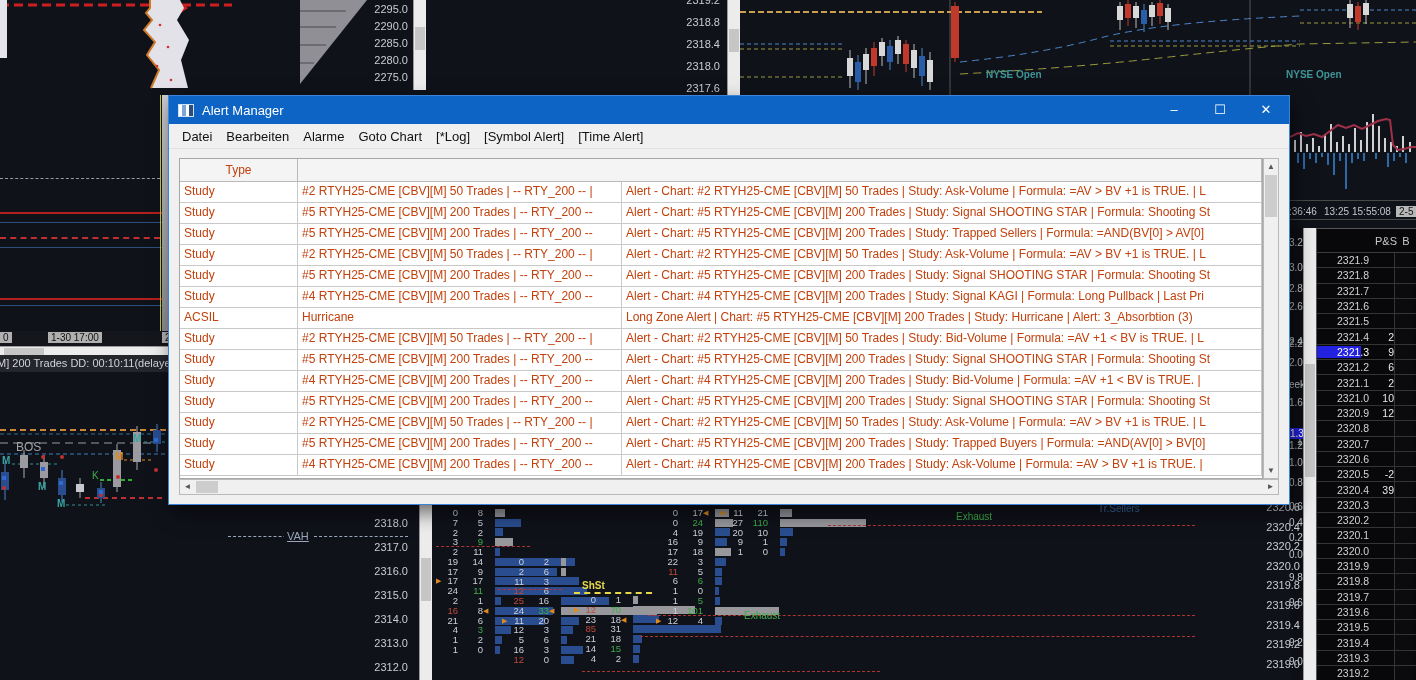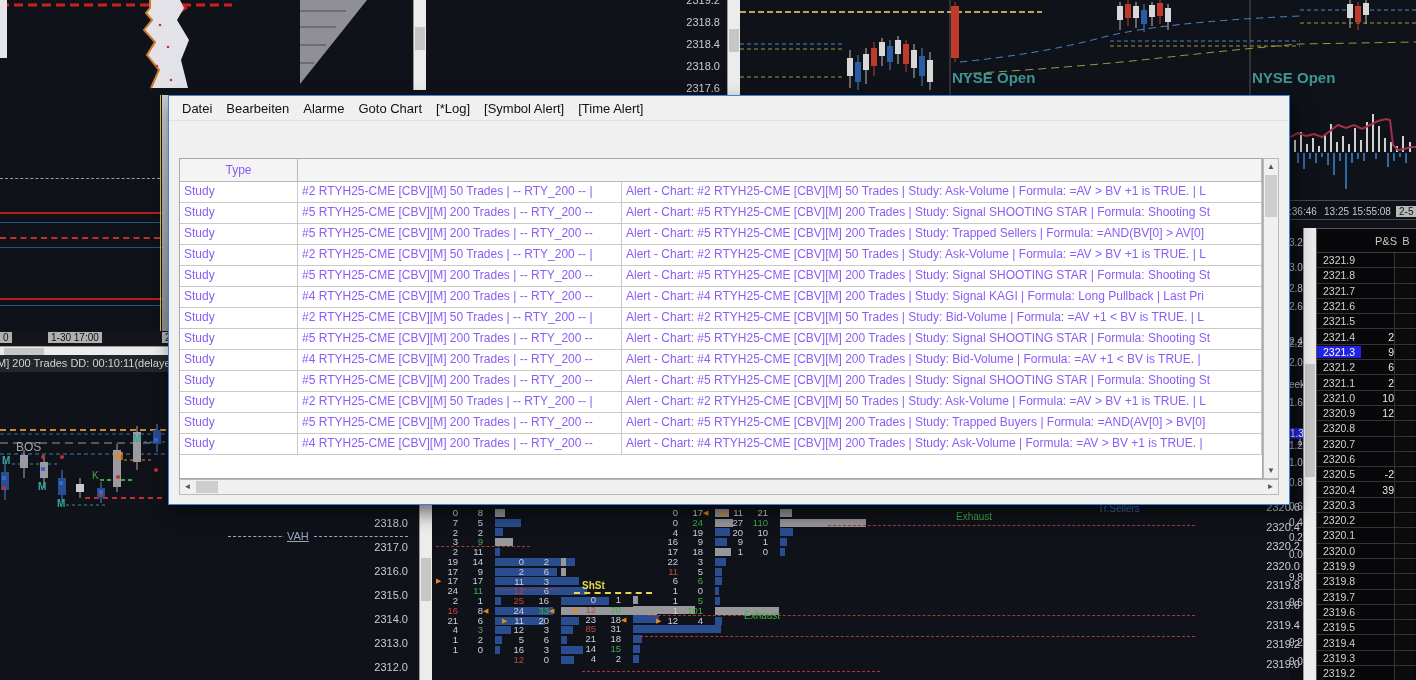--- a/index.html
+++ b/index.html
@@ -12,21 +12,21 @@
   .tickcol .tick{height:17px;}
   .tickcol.mid .tick{height:22px;}
   .tickcol.vah .tick{height:24px;}
   .tickcol.fpr .tick{height:19.6px;}
   
   .pscale{position:absolute;left:1289px;top:0;width:16px;height:680px;}
   .pscale .pt{position:absolute;font-size:10px;color:#c2c5cb;}
   .pscale .pt.sel{background:#2222e0;color:#fff;padding:0 1px;}
   
   .ovl{position:absolute;white-space:nowrap;}
-  .ovl.teal{color:#3f9595;font-size:15px;font-weight:bold;}
+  .ovl.teal{color:#3f9595;font-size:10px;font-weight:bold;padding-left:34px;}
   .ovl.bos{color:#a3a3a3;font-size:12px;}
   .ovl.tl{color:#3aa3a3;font-size:10px;font-weight:bold;}
   .ovl.grn2{color:#3fae49;font-size:10px;}
   .ovl.org{color:#e08a1e;font-size:10px;font-weight:bold;}
   .ovl.yel{color:#e6d84a;font-size:10px;font-weight:bold;}
   .ovl.tsl{color:#3a6fb0;font-size:10px;}
   .ovl.vah{color:#9aa7bd;font-size:11px;background:#10121a;padding:0 3px;}
   
   .rdash{position:absolute;height:0;border-top:1px dashed #b03434;}
   .ydash{position:absolute;height:0;border-top:2px dashed #e6d84a;}
@@ -63,37 +63,37 @@
   .statusbar span{position:absolute;left:-6px;top:2px;color:#d0d3da;font-size:11px;white-space:nowrap;}
   
   .ladder{position:absolute;left:1316px;top:228px;width:100px;height:452px;background:#08080b;
           border-left:1px solid #555;border-top:1px solid #555;}
   .ladder .lhead{display:flex;height:23px;align-items:center;border-bottom:1px solid #3c3c3c;
                  color:#c8c8c8;font-size:11px;}
   .ladder .lhead .h-p{width:44px;}
   .ladder .lhead .h-pns{width:36px;text-align:right;}
   .ladder .lhead .h-b{width:18px;text-align:center;}
   .lrow{display:flex;height:14.3px;align-items:center;border-bottom:1px solid #343434;font-size:10.5px;}
-  .lrow .pc{width:44px;color:#d2d2d2;padding-left:6px;box-sizing:border-box;}
+  .lrow .pc{width:44px;color:#d2d2d2;padding-left:20px;box-sizing:border-box;}
   .lrow .pc.sel{background:#2222e0;color:#fff;}
   .lrow .vc{width:33px;text-align:right;color:#e8e8e8;}
   .lrow .bc2{width:20px;height:100%;border-left:1px solid #343434;background:#0b0b0e;box-sizing:border-box;}
   
   .dlg{position:absolute;left:168px;top:95px;width:1122px;height:410px;background:#f0f0f0;
        border:1px solid #3c84d8;box-sizing:border-box;box-shadow:4px 8px 18px rgba(0,0,0,.55);}
   .tbar{height:28px;background:#0d64c4;color:#fff;display:flex;align-items:center;font-size:13px;}
   .ticon{width:14px;height:11px;margin:0 8px 0 9px;border:1px solid #cfe0f2;
          background:linear-gradient(90deg,#fff 0 3px,#7aa7d8 3px 7px,#fff 7px 10px,#2a4d7a 10px);}
   .tttl{flex:1;}
   .ctl{width:46px;height:28px;line-height:28px;text-align:center;font-size:13px;cursor:default;}
   .menu{height:24px;display:flex;align-items:center;padding-left:6px;font-size:13px;color:#111;
         border-bottom:1px solid #e2e2e2;}
   .mitem{padding:0 7px;}
   .grid{position:absolute;left:10px;top:62px;width:1084px;height:321px;background:#fff;
-        border:1px solid #a8a8a8;box-sizing:border-box;overflow:hidden;font-size:12px;color:#8b5cf6;}
+        border:1px solid #a8a8a8;box-sizing:border-box;overflow:hidden;font-size:12px;color:#c2410c;}
   .ghead{display:flex;height:22px;background:#f4f4f4;border-bottom:1px solid #b9b9b9;}
   .ghead div{box-sizing:border-box;border-right:1px solid #b9b9b9;text-align:center;line-height:22px;}
   .gc1{width:118px;}.gc2{width:324px;}.gc3{flex:1;}
   .grow{display:flex;height:20px;border-bottom:1px solid #c9c9c9;}
   .grow div{box-sizing:border-box;border-right:1px solid #c9c9c9;line-height:19px;padding:0 4px;
             overflow:hidden;white-space:nowrap;}
   .vscroll{position:absolute;left:1094px;top:62px;width:16px;height:321px;background:#f0f0f0;
            border:1px solid #b9b9b9;box-sizing:border-box;}
   .vscroll .arr{height:15px;text-align:center;font-size:8px;color:#555;line-height:15px;}
   .vscroll .arr.dn{position:absolute;bottom:0;left:0;right:0;}
@@ -122,20 +122,28 @@
       <circle cx="160" cy="25" r="1.3" fill="#cc3030"></circle>
         <circle cx="168" cy="47" r="1.3" fill="#cc3030"></circle>
       <circle cx="157" cy="66" r="1.3" fill="#cc3030"></circle>
         <circle cx="171" cy="80" r="1.3" fill="#cc3030"></circle>
       <polygon points="300,0 367,0 300,84" fill="#8f8f95"></polygon>
       <rect x="300" y="10" width="46" height="2" fill="#6c6c72"></rect>
       <rect x="300" y="26" width="36" height="2" fill="#6c6c72"></rect>
       <rect x="300" y="44" width="26" height="2" fill="#6c6c72"></rect>
       <rect x="300" y="62" width="14" height="2" fill="#6c6c72"></rect>
     </svg>
+    <div class="tickcol" style="left:340px;top:3px;width:68px;">
+
+    <div class="tick">2295.0</div>
+        <div class="tick">2290.0</div>
+        <div class="tick">2285.0</div>
+        <div class="tick">2280.0</div>
+        <div class="tick">2275.0</div>
+      </div>
   </div>
   <div class="vstrip" style="left:413px;top:0;height:90px;">
       <div class="thumb"></div>
     </div>
 
   <div class="panel" style="left:430px;top:0;width:298px;height:95px;">
     <div class="tickcol mid" style="left:220px;top:-6px;width:70px;">
 
     <div class="tick">2319.2</div>
         <div class="tick">2318.8</div>
@@ -939,20 +947,27 @@
       <span class="ovl org" style="left: 115px; top: 451px;">M</span>
       <span class="ovl tl" style="left: 133px; top: 433px;">M</span>
       <span class="ovl yel" style="left: 582px; top: 580px;">ShSt</span>
       <span class="ovl grn2" style="left: 956px; top: 511px;">Exhaust</span>
       <span class="ovl grn2" style="left: 744px; top: 610px;">Exhaust</span>
       <span class="ovl tsl" style="left: 1098px; top: 503px;">Tr.Sellers</span>
       <span class="ovl vah" style="left: 284px; top: 530px; text-decoration: underline;">VAH</span>
     </div>
 
   <div class="dlg">
+    <div class="tbar">
+      <span class="ticon"></span>
+      <span class="tttl">Alert Manager</span>
+      <span class="ctl">–</span>
+      <span class="ctl">☐</span>
+      <span class="ctl">✕</span>
+    </div>
     <div class="menu">
 
     <span class="mitem">Datei</span>
         <span class="mitem">Bearbeiten</span>
         <span class="mitem">Alarme</span>
         <span class="mitem">Goto Chart</span>
         <span class="mitem">[*Log]</span>
         <span class="mitem">[Symbol Alert]</span>
         <span class="mitem">[Time Alert]</span>
       </div>
@@ -987,20 +1002,25 @@
           <div class="gc1">Study</div>
           <div class="gc2">#5 RTYH25-CME [CBV][M]  200 Trades | -- RTY_200 --</div>
           <div class="gc3">Alert - Chart: #5 RTYH25-CME [CBV][M]  200 Trades | Study: Signal SHOOTING STAR | Formula: Shooting St</div>
         </div>
           <div class="grow">
           <div class="gc1">Study</div>
           <div class="gc2">#4 RTYH25-CME [CBV][M]  200 Trades | -- RTY_200 --</div>
           <div class="gc3">Alert - Chart: #4 RTYH25-CME [CBV][M]  200 Trades | Study: Signal KAGI | Formula: Long Pullback | Last Pri</div>
         </div>
           <div class="grow">
+          <div class="gc1">ACSIL</div>
+          <div class="gc2">Hurricane</div>
+          <div class="gc3">Long Zone Alert | Chart: #5 RTYH25-CME [CBV][M]  200 Trades | Study: Hurricane | Alert: 3_Absorbtion (3)</div>
+        </div>
+          <div class="grow">
           <div class="gc1">Study</div>
           <div class="gc2">#2 RTYH25-CME [CBV][M]  50 Trades | -- RTY_200 -- |</div>
           <div class="gc3">Alert - Chart: #2 RTYH25-CME [CBV][M]  50 Trades | Study: Bid-Volume | Formula: =AV +1 &lt; BV is TRUE. | L</div>
         </div>
           <div class="grow">
           <div class="gc1">Study</div>
           <div class="gc2">#5 RTYH25-CME [CBV][M]  200 Trades | -- RTY_200 --</div>
           <div class="gc3">Alert - Chart: #5 RTYH25-CME [CBV][M]  200 Trades | Study: Signal SHOOTING STAR | Formula: Shooting St</div>
         </div>
           <div class="grow">

